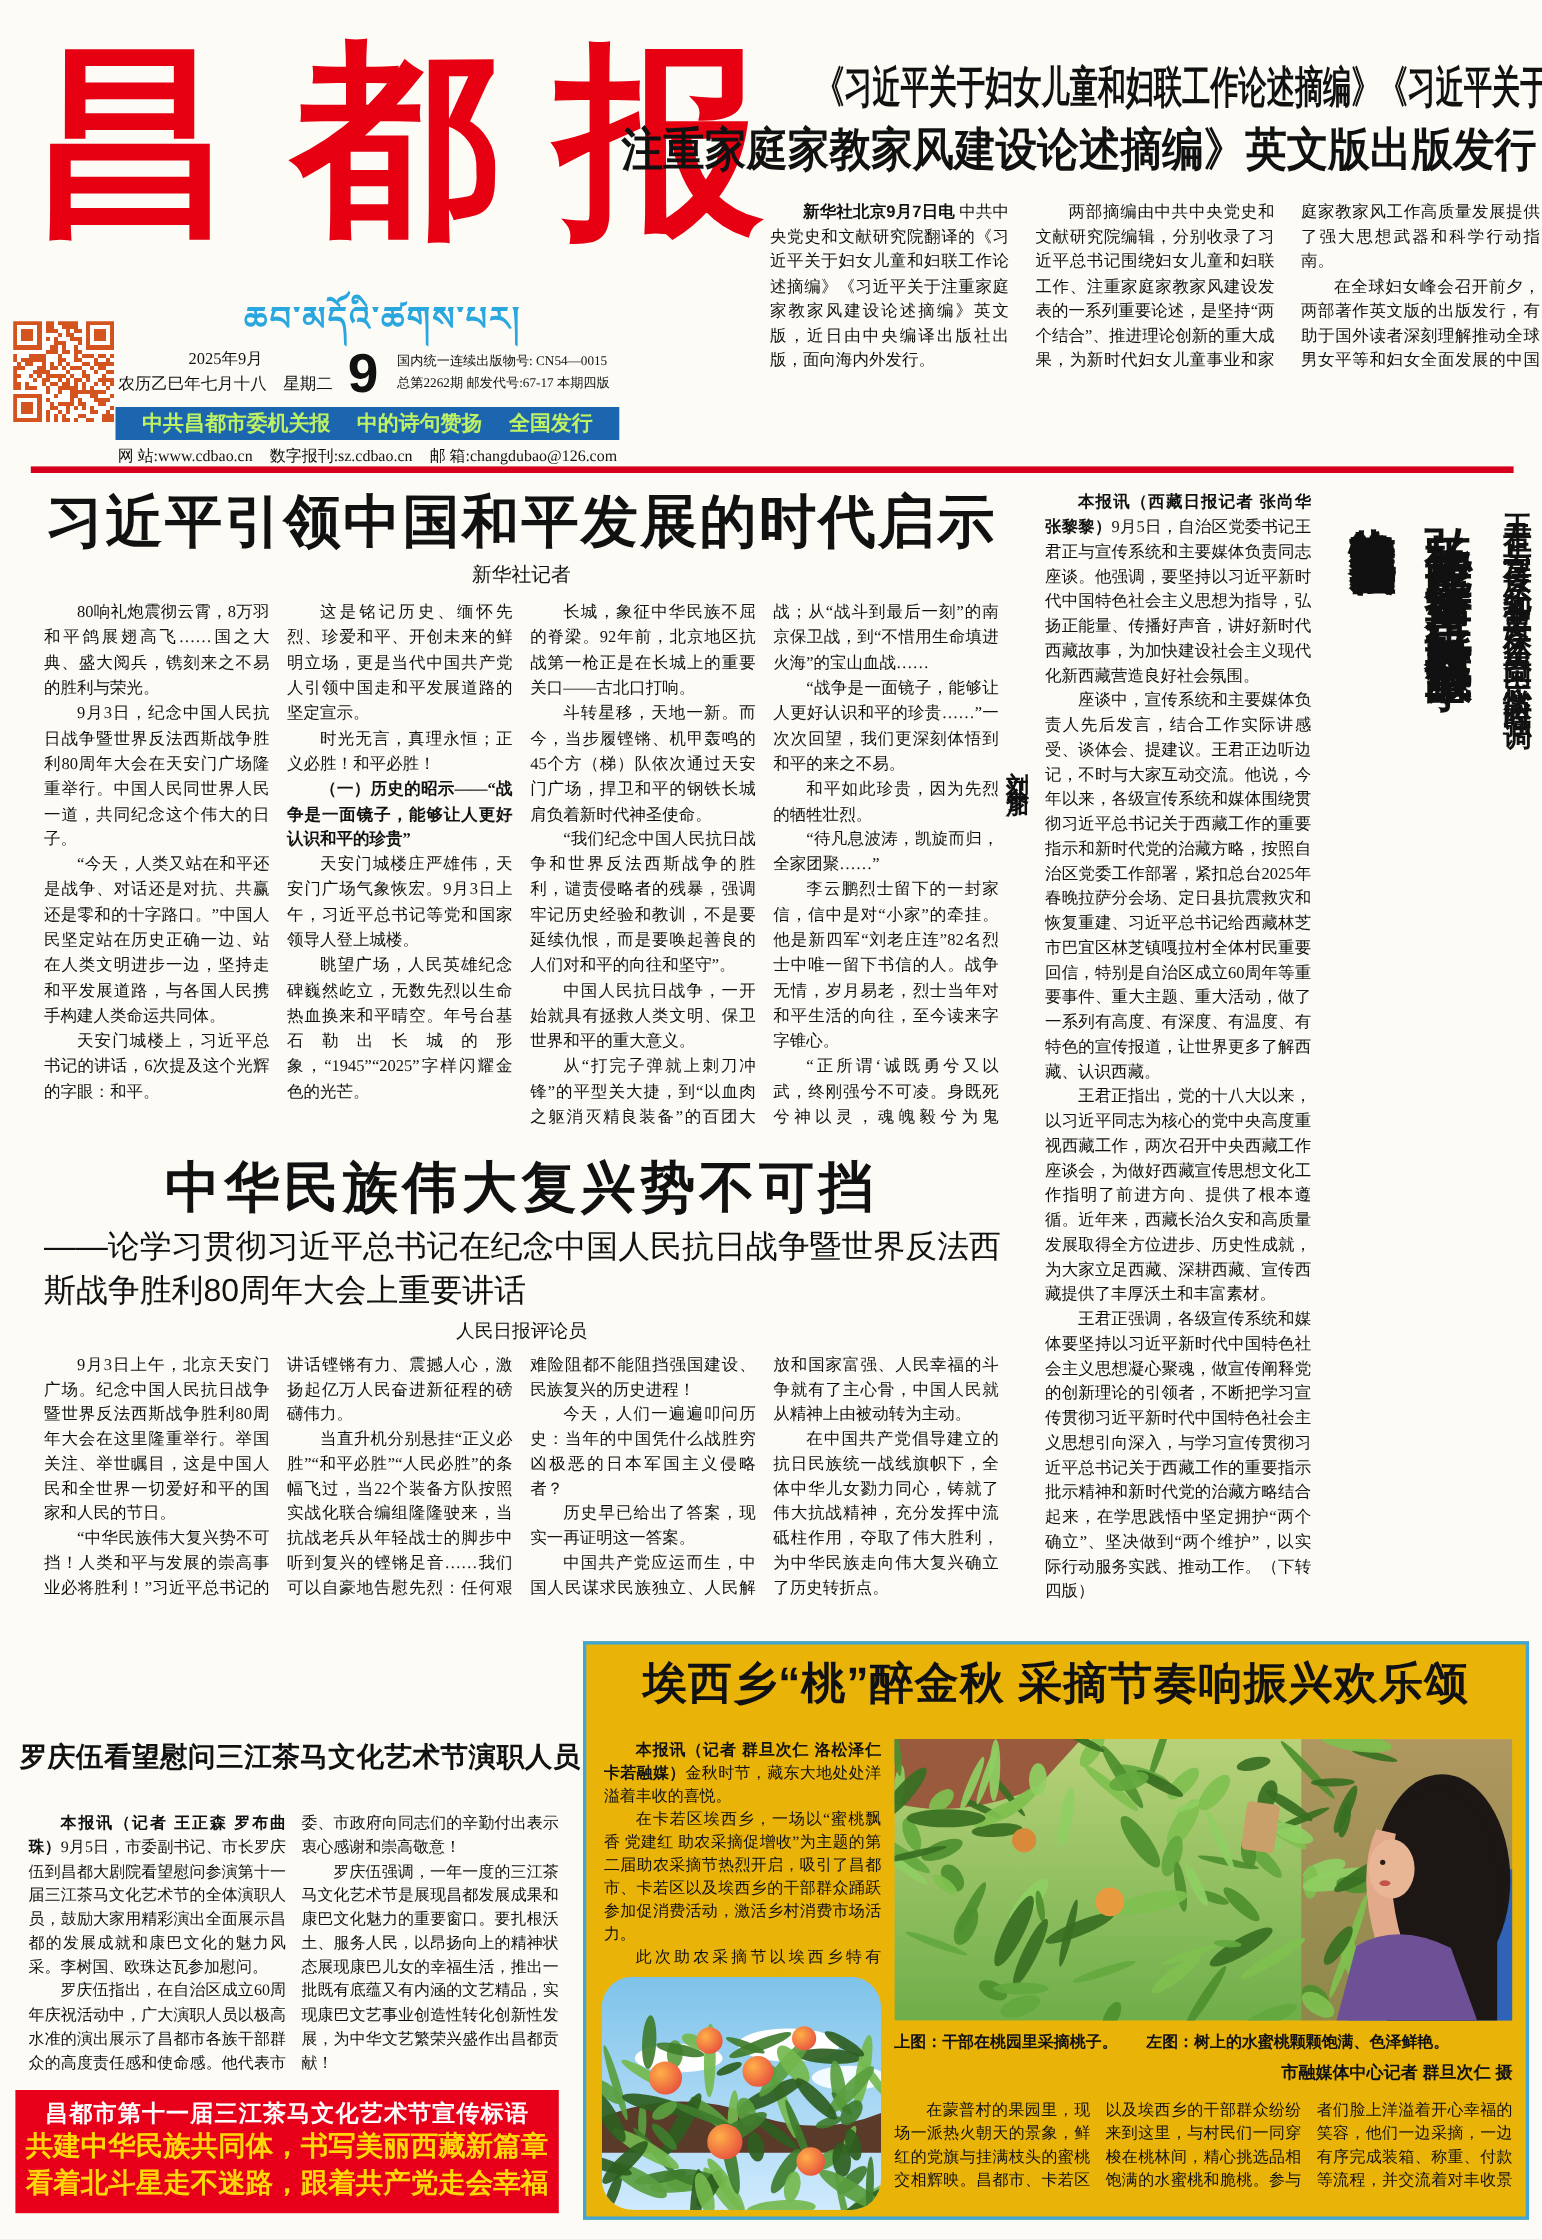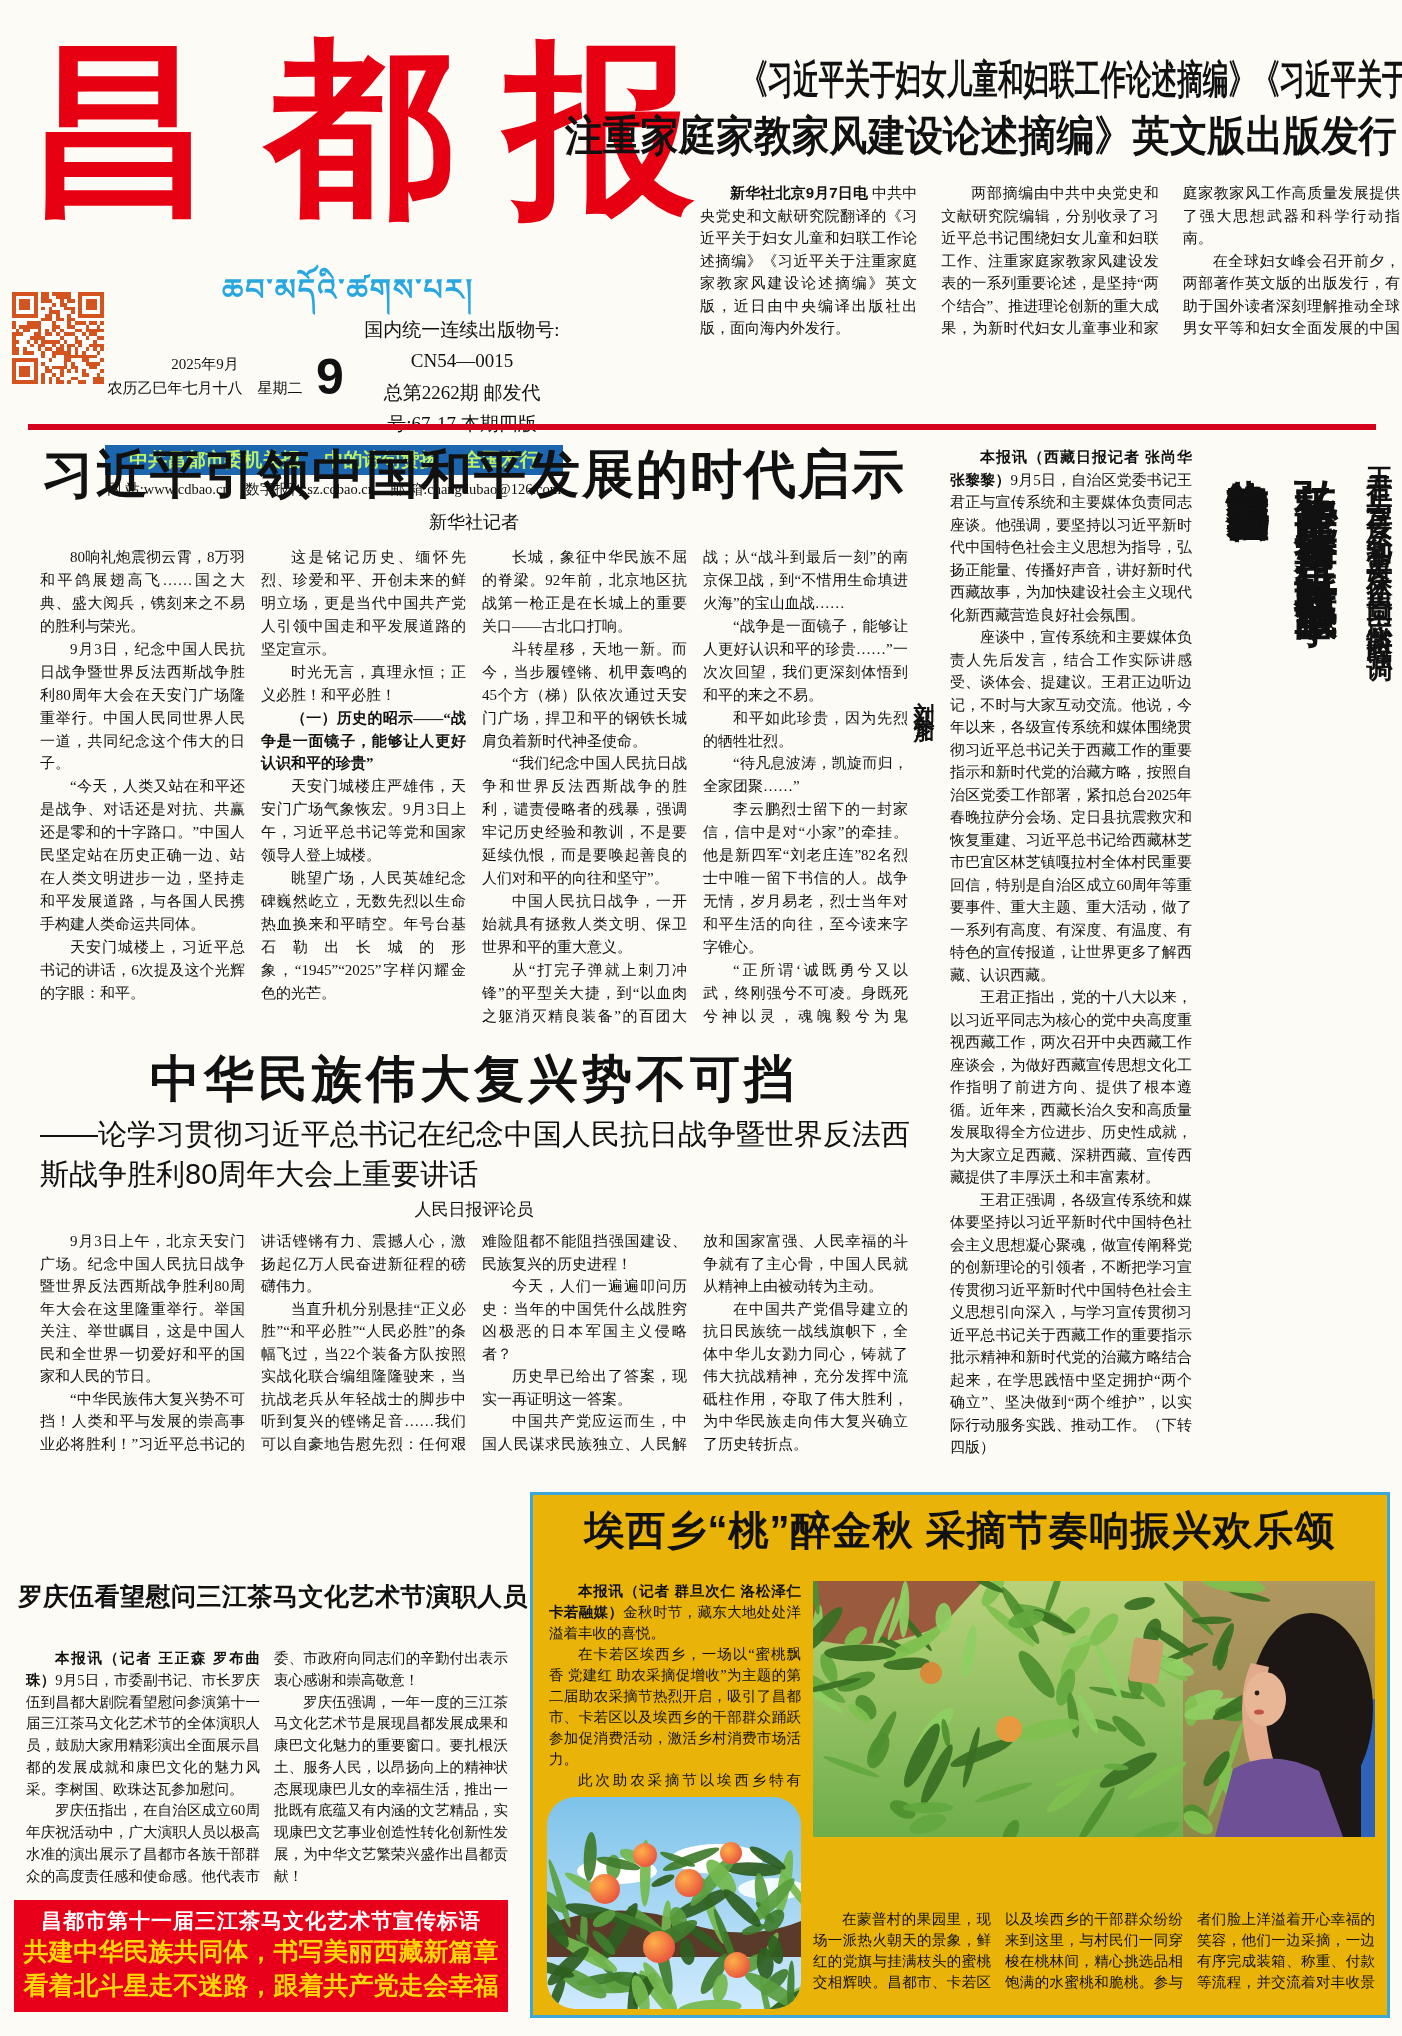--- a/index.html
+++ b/index.html
@@ -16,21 +16,21 @@
   #masthead-title{left:26px;top:6px;width:668px;height:248px;display:flex;justify-content:space-between;
     font-family:"DejaVu Serif",serif;font-weight:bold;color:var(--masthead_red);}
   .m-char{font-size:188px;line-height:244px;}
   #masthead-tibetan{left:158px;top:256px;width:380px;text-align:center;font-size:30px;font-weight:bold;
     color:var(--tibetan_blue);letter-spacing:2px;font-family:"DejaVu Sans",sans-serif;}
   #qr-code{left:12px;top:292px;width:92px;height:92px;background:#fff;}
   #pub-block{left:105px;top:314px;width:458px;}
   .pub-row{display:flex;align-items:center;}
   .pub-left{width:200px;text-align:center;font-size:15px;line-height:1.55;}
   .pub-day{width:50px;text-align:center;font-family:"Liberation Sans",sans-serif;font-weight:900;font-size:50px;line-height:1;}
-  .pub-right{flex:1;font-size:19px;line-height:1.65;padding-left:6px;text-align:center;}
+  .pub-right{flex:1;font-size:12px;line-height:1.65;padding-left:6px;}
   #publisher-bar{margin-top:6px;height:30px;background:var(--bar_blue);color:#bef264;display:flex;
     justify-content:space-evenly;align-items:center;font-family:"Liberation Sans",sans-serif;font-weight:bold;font-size:19px;}
   #contact-row{margin-top:5px;display:flex;justify-content:space-between;font-size:14.5px;padding:0 2px;}
   
   .cond{display:inline-block;transform-origin:0 50%;white-space:nowrap;
     font-family:"Liberation Sans",sans-serif;font-weight:900;}
   #top-headline-1{left:742px;top:52px;}
   #top-headline-1 .cond{font-size:40px;transform:scaleX(0.64);}
   #top-headline-2{left:565px;top:108px;}
   #top-headline-2 .cond{font-size:42px;transform:scaleX(0.9);}
@@ -666,20 +666,27 @@
           </g>
         <circle cx="58" cy="92" r="15" fill="url(#pg)"></circle>
         <circle cx="98" cy="58" r="12" fill="url(#pg)"></circle>
         <circle cx="142" cy="86" r="14" fill="url(#pg)"></circle>
         <circle cx="184" cy="56" r="11" fill="url(#pg)"></circle>
         <circle cx="112" cy="150" r="16" fill="url(#pg)"></circle>
         <circle cx="190" cy="168" r="13" fill="url(#pg)"></circle>
       </svg>
     </div>
 
+    <div id="peach-captions">
+      <div class="caption-row">
+        <span>上图：干部在桃园里采摘桃子。</span>
+        <span>左图：树上的水蜜桃颗颗饱满、色泽鲜艳。</span>
+      </div>
+      <div id="photo-credit">市融媒体中心记者 群旦次仁 摄</div>
+    </div>
 
     <div class="body" id="peach-bottom">
       <div>
           <p>在蒙普村的果园里，现场一派热火朝天的景象，鲜红的党旗与挂满枝头的蜜桃交相辉映。昌都市、卡若区以及埃西乡的干部群众纷纷来到这里，与村民们一同穿梭在桃林间，精心挑选品相饱满的水蜜桃和脆桃。参与者们脸上洋溢着开心幸福的笑容，他们一边采摘，一边有序完成装箱、称重、付款等流程，并交流着对丰收景象的喜悦之情。（下转三版）</p>
         </div>
     </div>
   </div>
 
 </div>
 

